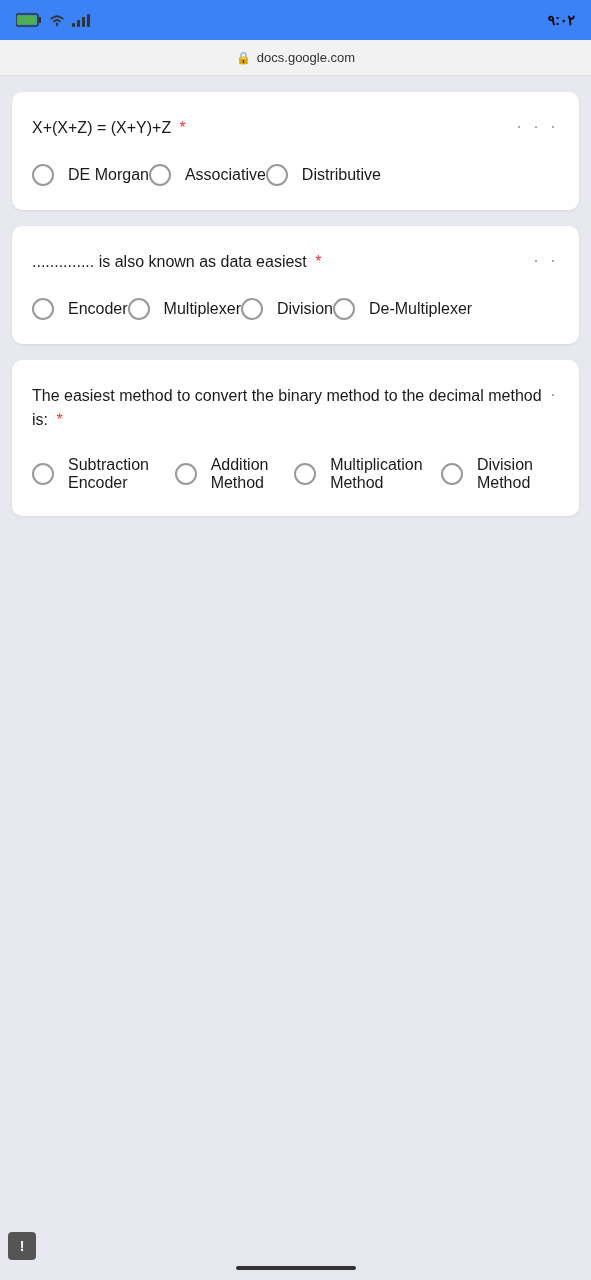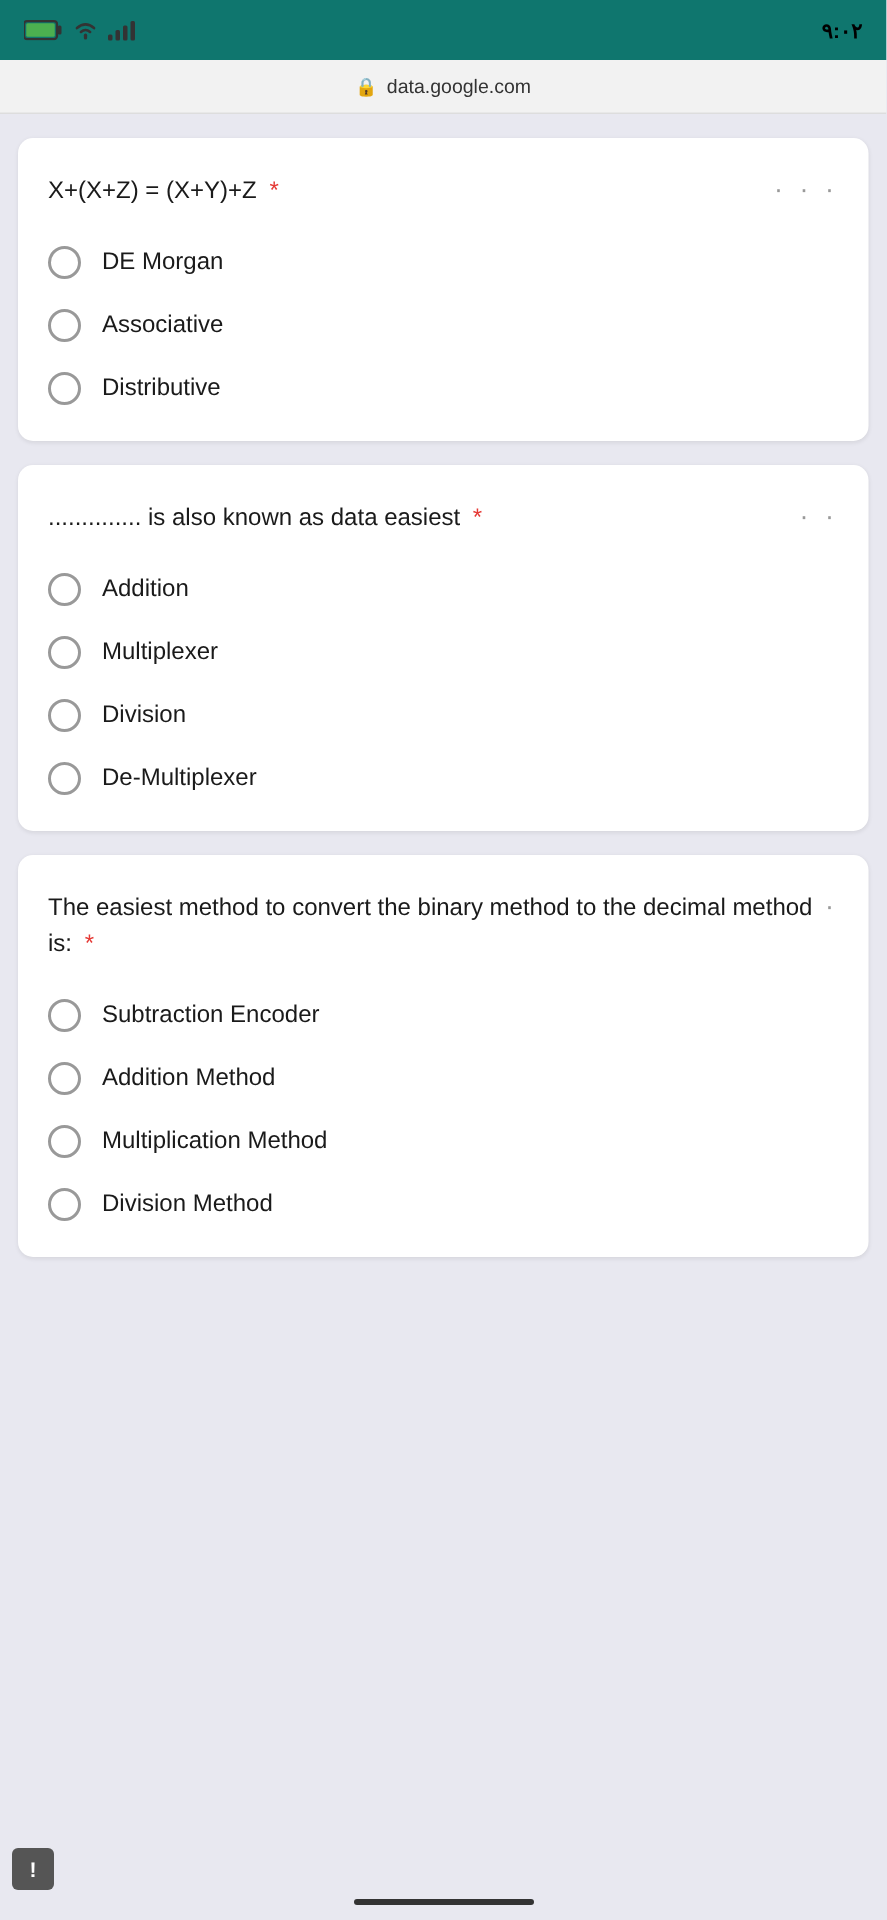--- a/index.html
+++ b/index.html
@@ -13,21 +13,21 @@
       display: flex;
       flex-direction: column;
     }
 
     
     .status-bar {
       display: flex;
       align-items: center;
       justify-content: space-between;
       padding: 8px 16px;
-      background-color: #0f766e;
+      background-color: #3b82f6;
       height: 40px;
     }
     .status-left {
       display: flex;
       align-items: center;
       gap: 6px;
       font-size: 14px;
       font-weight: bold;
     }
     .status-right {
@@ -99,22 +99,21 @@
     .question-dots {
       color: #999;
       font-size: 18px;
       letter-spacing: 3px;
       cursor: pointer;
     }
 
     
     .options-list {
       display: flex;
-      flex-direction: column;
-      gap: 20px;
+      flex-direction: row;
     }
 
     .option-item {
       display: flex;
       align-items: center;
       gap: 14px;
       cursor: pointer;
     }
 
     .radio-circle {
@@ -203,21 +202,21 @@
       <span style="height:10px;"></span>
       <span style="height:13px;"></span>
     </div>
   </div>
   <div class="status-right">٩:٠٢</div>
 </div>
 
 <div class="browser-bar">
   <div class="url-bar">
     <span class="lock-icon">🔒</span>
-    <span>data.google.com</span>
+    <span>docs.google.com</span>
   </div>
 </div>
 
 <div class="content-area">
 
   <div class="question-card">
     <div class="question-header">
       <div class="question-text">
         <span>X+(X+Z) = (X+Y)+Z</span><span class="required-star"> *</span>
       </div>
@@ -242,21 +241,21 @@
   <div class="question-card">
     <div class="question-header">
       <div class="question-text">
         <span>.............. is also known as data easiest</span><span class="required-star"> *</span>
       </div>
       <div class="question-dots">· ·</div>
     </div>
     <div class="options-list">
       <div class="option-item">
         <div class="radio-circle"></div>
-        <span class="option-label">Addition</span>
+        <span class="option-label">Encoder</span>
       </div>
       <div class="option-item">
         <div class="radio-circle"></div>
         <span class="option-label">Multiplexer</span>
       </div>
       <div class="option-item">
         <div class="radio-circle"></div>
         <span class="option-label">Division</span>
       </div>
       <div class="option-item">

